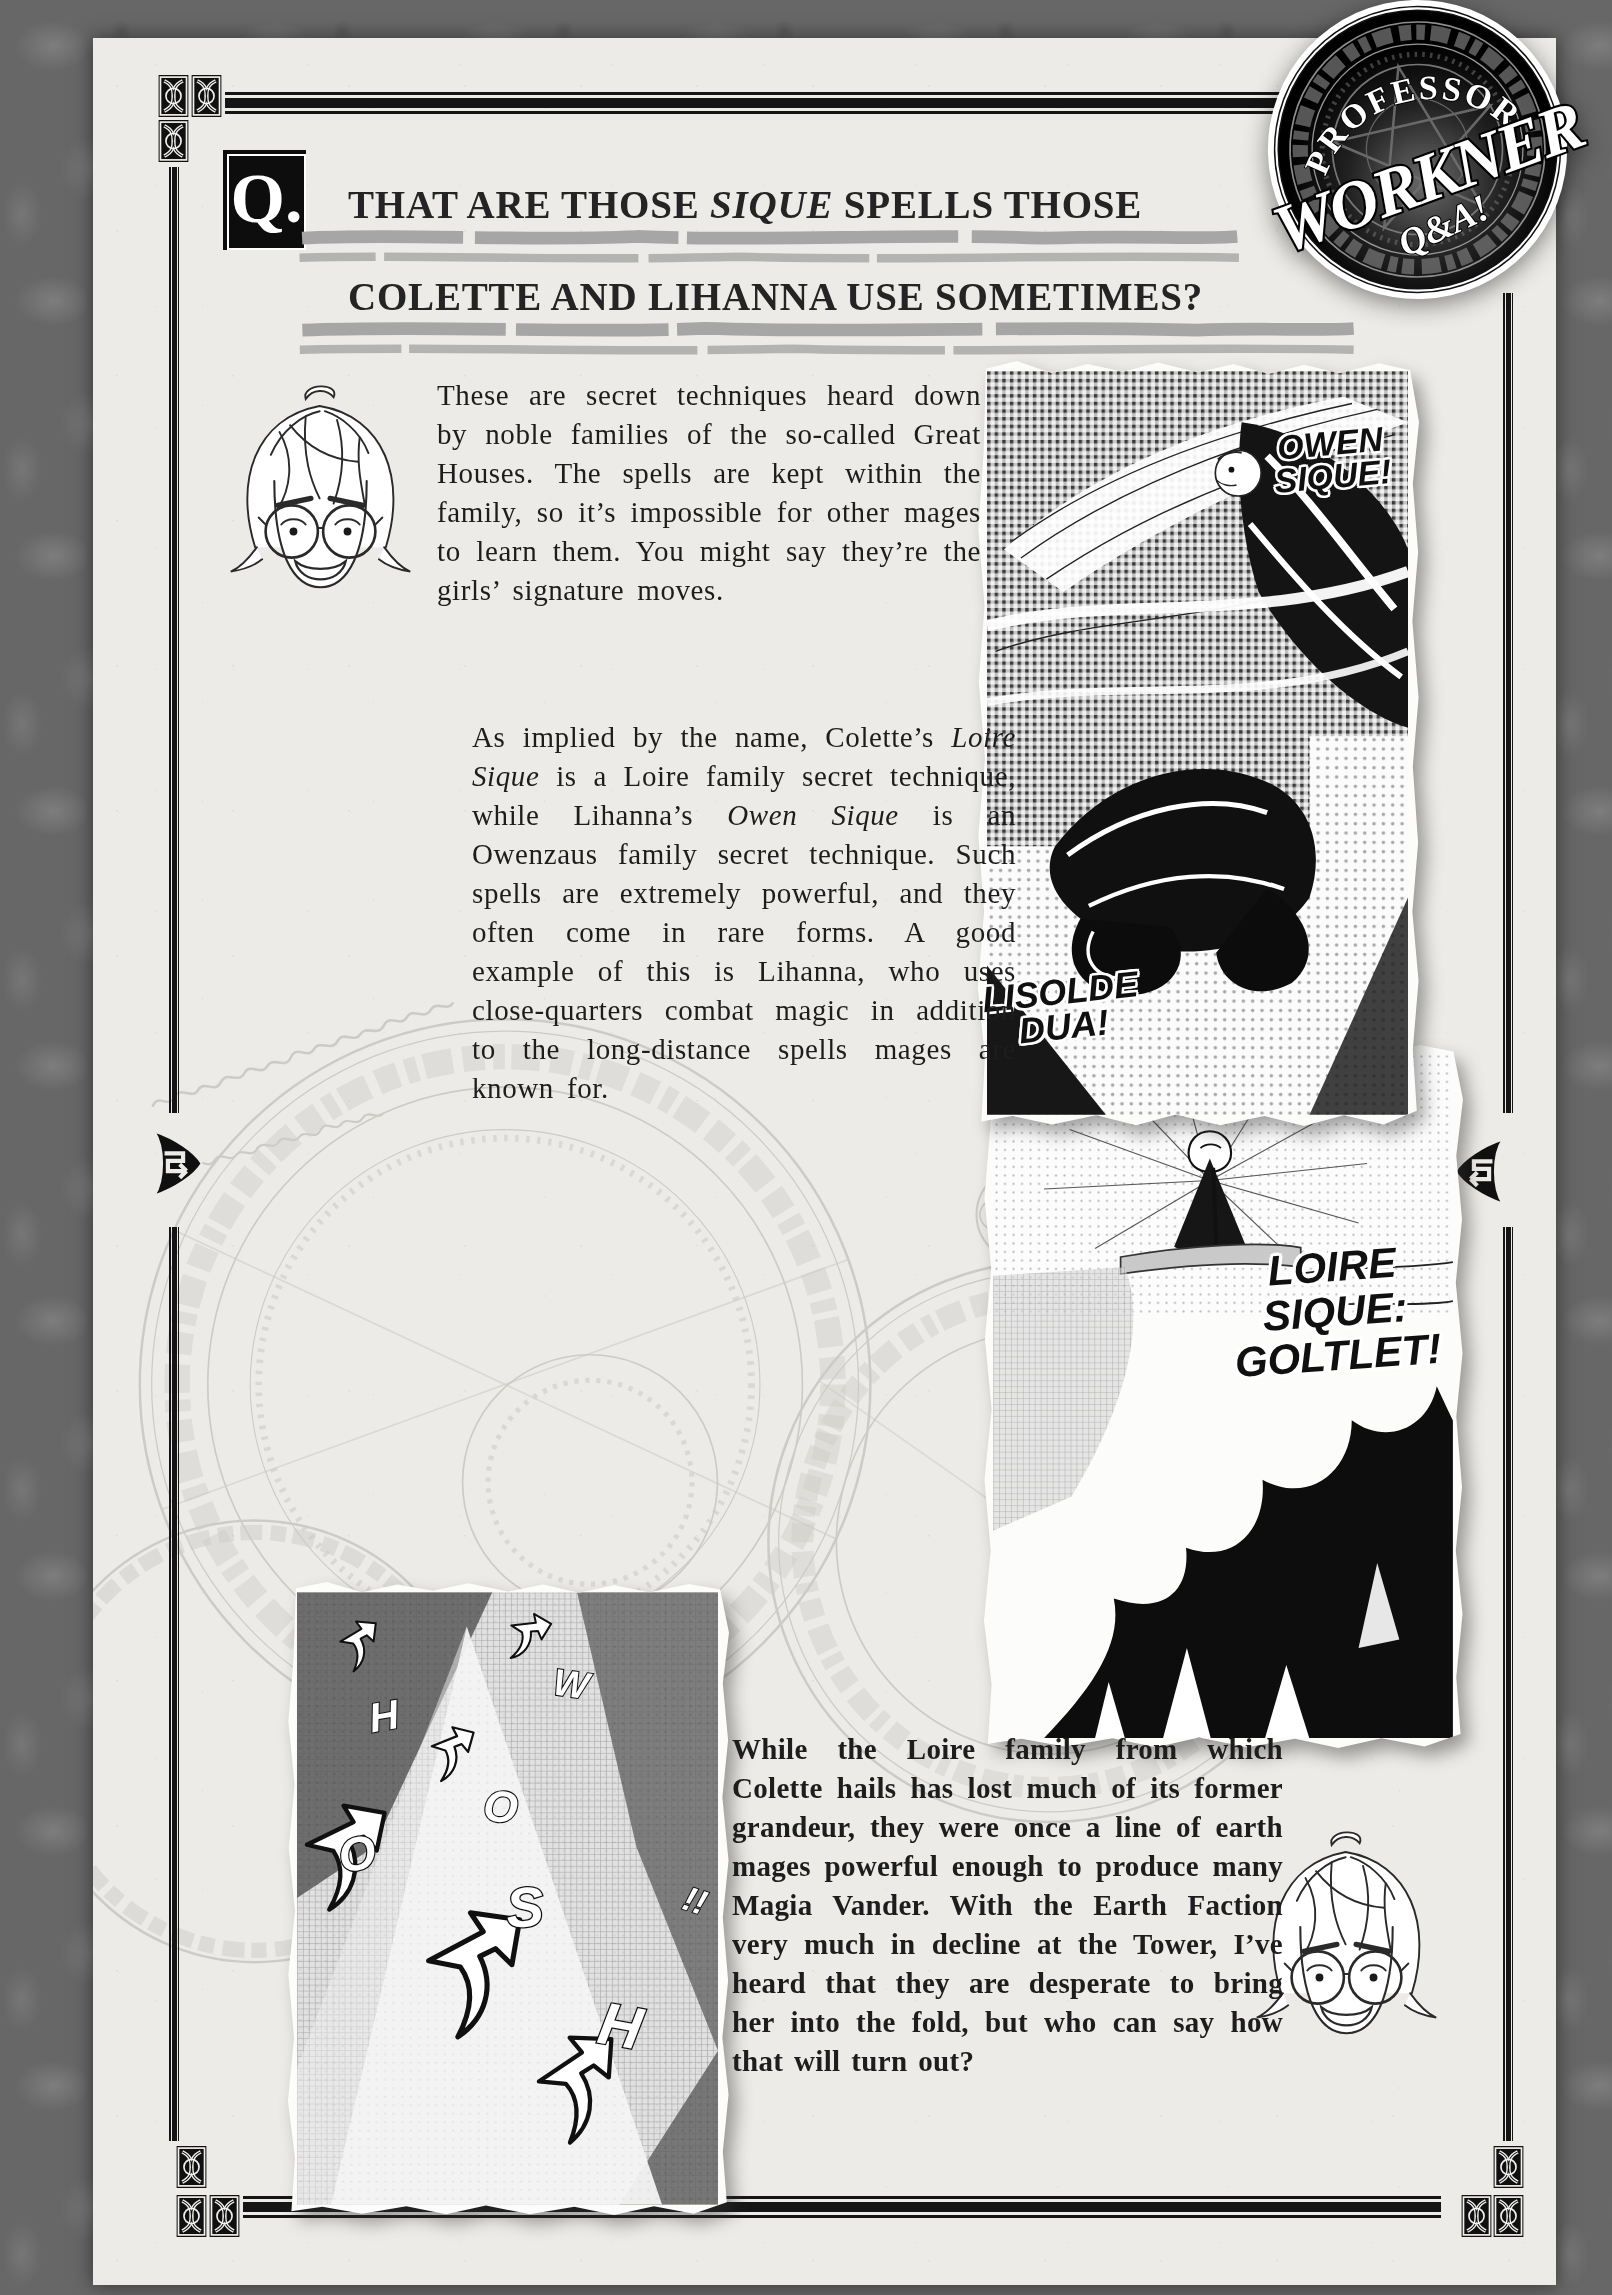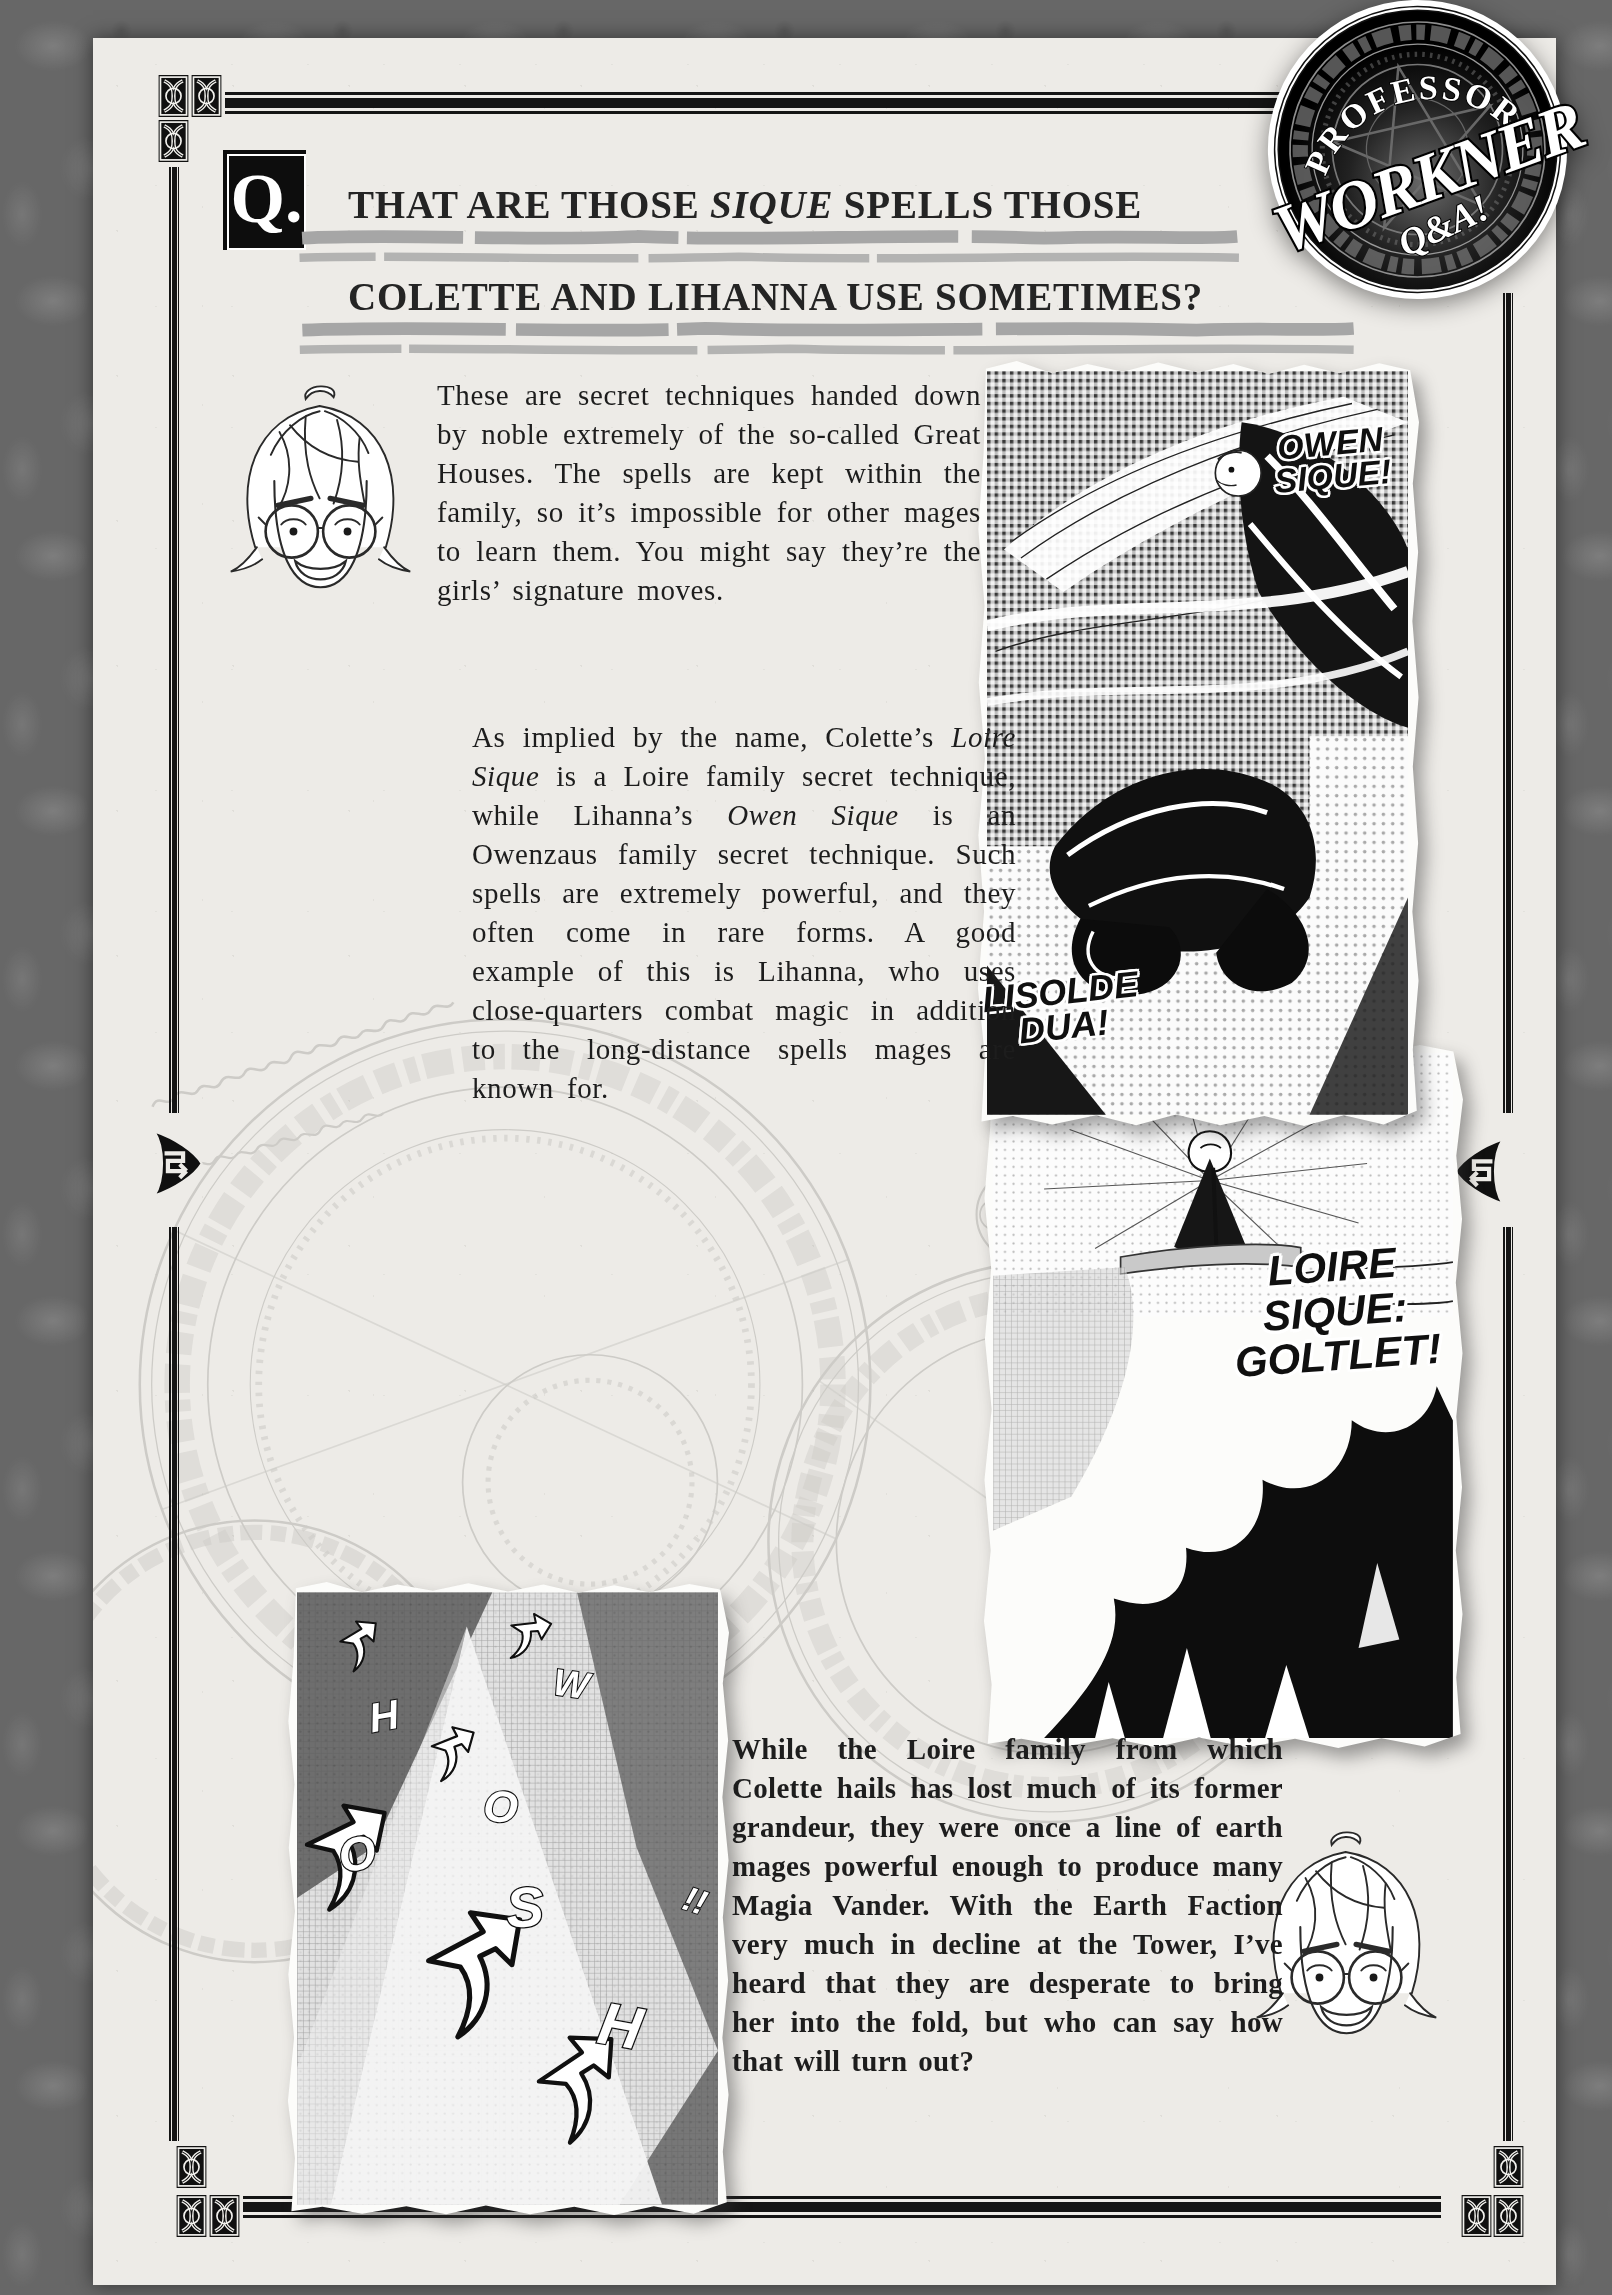--- a/index.html
+++ b/index.html
@@ -388,21 +388,21 @@
       <path d="M2,35 C180,31 380,39 580,34 C800,39 1020,31 1245,35" fill="none" stroke="#b3b3b2" stroke-width="10" stroke-dasharray="120 9 340 12 280 10 520"></path>
     </svg>
 
     <svg class="face" id="face1" viewBox="0 0 210 270">
         <use href="#faceSym"></use>
       </svg>
     <svg class="face" id="face2" viewBox="0 0 210 270">
         <use href="#faceSym"></use>
       </svg>
 
-    <div class="para" id="para1">These are secret techniques handed down by noble extremely of the so-called Great Houses. The spells are kept within the family, so it’s impossible for other mages to learn them. You might say they’re the girls’ signature moves.</div>
+    <div class="para" id="para1">These are secret techniques heard down by noble families of the so-called Great Houses. The spells are kept within the family, so it’s impossible for other mages to learn them. You might say they’re the girls’ signature moves.</div>
     <div class="para" id="para2">
       <span>As implied by the name, Colette’s </span><span class="it">Loire Sique</span><span> is a Loire family secret technique, while Lihanna’s </span><span class="it">Owen Sique</span><span> is an Owenzaus family secret technique. Such spells are extremely powerful, and they often come in rare forms. A good example of this is Lihanna, who uses close-quarters combat magic in addition to the long-distance spells mages are known for.</span>
     </div>
     <div class="para heavy" id="para3">While the Loire family from which Colette hails has lost much of its former grandeur, they were once a line of earth mages powerful enough to produce many Magia Vander. With the Earth Faction very much in decline at the Tower, I’ve heard that they are desperate to bring her into the fold, but who can say how that will turn out?</div>
 
   </div>
 
   <div class="badge">
     <svg width="323" height="323" viewBox="0 0 380 380">
       <defs>

